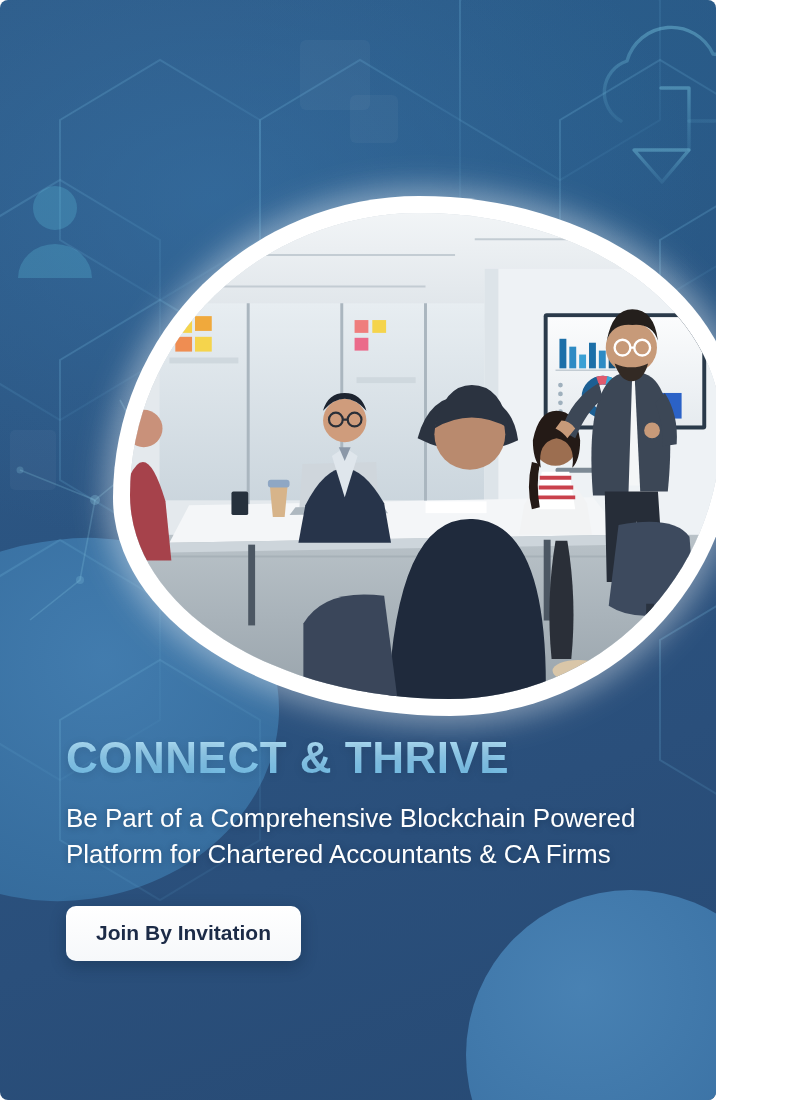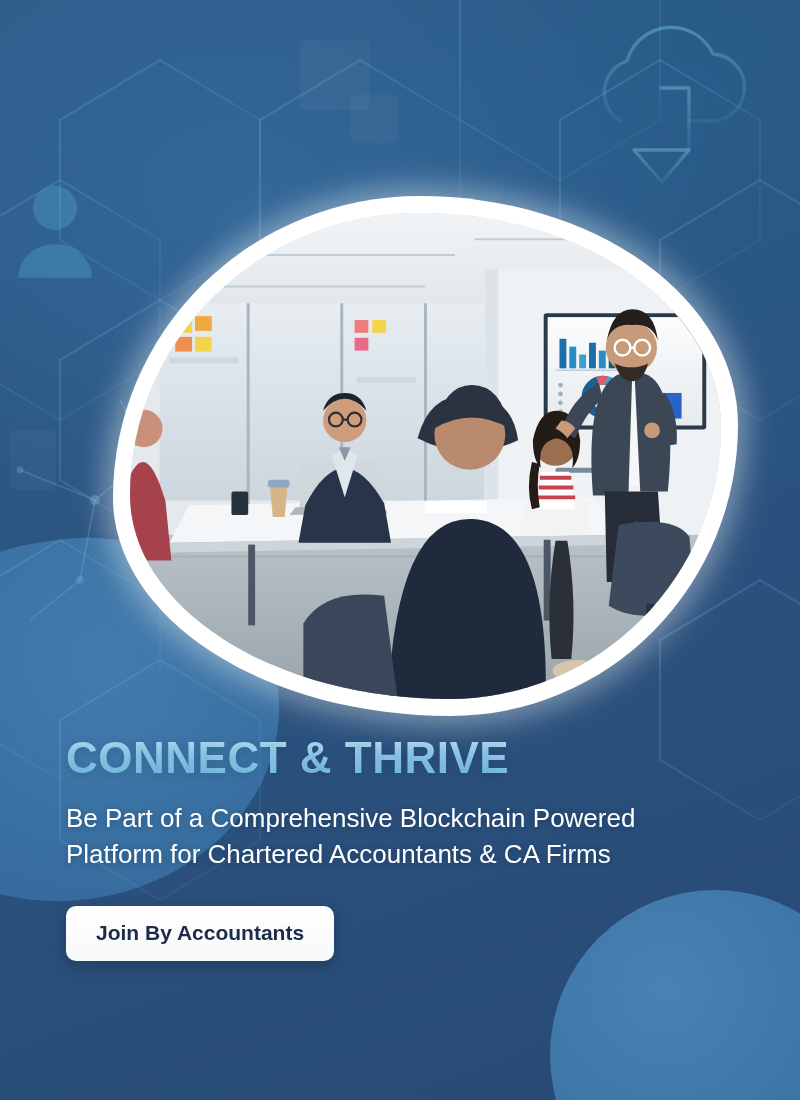--- a/index.html
+++ b/index.html
@@ -3,26 +3,27 @@
 <meta charset="utf-8">
 <style>
   * { margin:0; padding:0; box-sizing:border-box; }
   html, body {
     width:800px; height:1100px;
     font-family:"Liberation Sans", sans-serif;
     overflow:hidden;
   }
   .banner {
     position:relative;
-    width:800px; height:1100px;
+    width:716px; height:1100px;
     background:
       radial-gradient(ellipse 700px 500px at 30% 18%, rgba(56,118,170,0.55) 0%, rgba(43,84,129,0) 70%),
       radial-gradient(ellipse 600px 600px at 88% 8%,  rgba(38,96,142,0.55) 0%, rgba(43,84,129,0) 68%),
       linear-gradient(160deg, #2e5b88 0%, #2b5481 42%, #2a4f7b 72%, #274a74 100%);
     overflow:hidden;
+    border-radius:8px;
   }
 
   
   .bg-layer { position:absolute; inset:0; pointer-events:none; }
   .bg-svg { position:absolute; inset:0; width:800px; height:1100px; }
 
   
   .accent-br {
     position:absolute; right:-80px; bottom:-120px;
     width:330px; height:330px; border-radius:50%;
@@ -342,16 +343,16 @@
         <path d="M258 392 q-60 -8 -82 28 l0 80 l96 0 z" fill="#3a465a"></path>
       </svg>
     </div>
   </div>
 
   <div class="content">
     <div class="headline">CONNECT &amp; THRIVE</div>
 
     <div class="subhead">Be Part of a Comprehensive Blockchain Powered Platform for Chartered Accountants &amp; CA Firms</div>
 
-    <button class="cta">Join By Accountants</button>
+    <button class="cta">Join By Invitation</button>
   </div>
 
 </div>
 
 </body></html>

